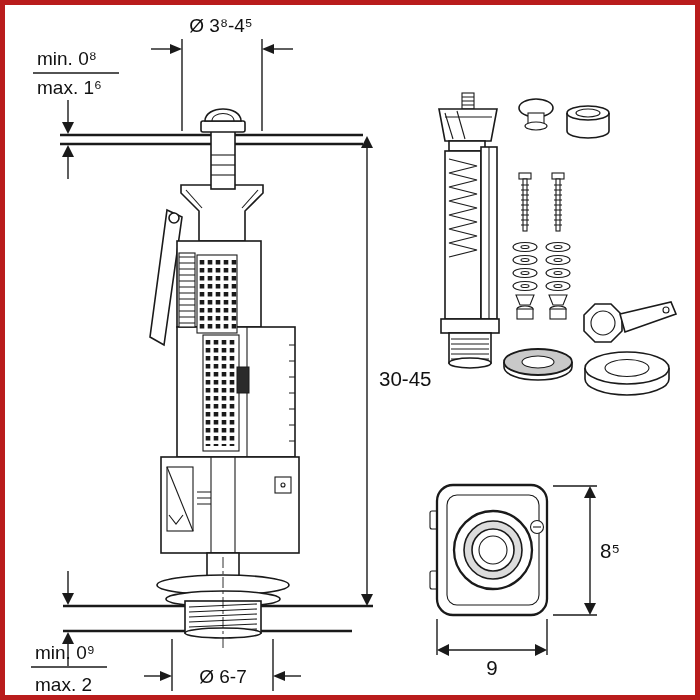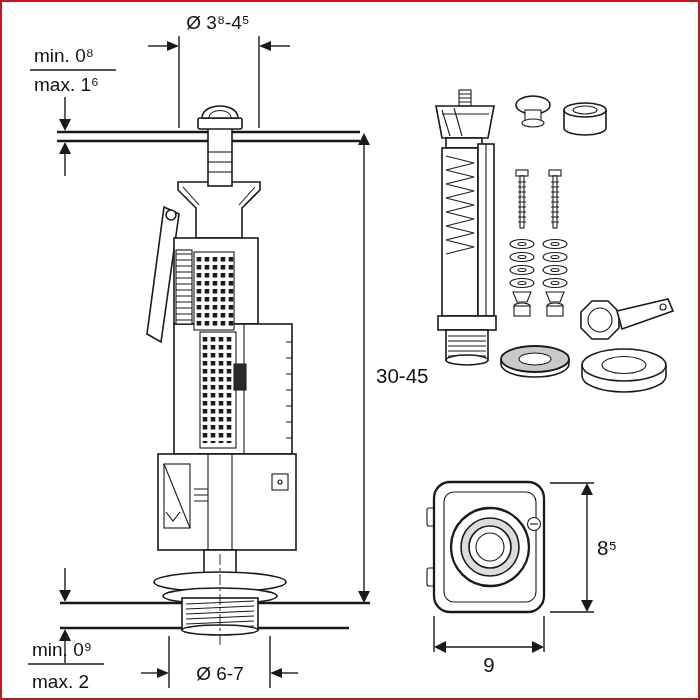--- a/index.html
+++ b/index.html
@@ -1,17 +1,17 @@
 <!DOCTYPE html>
 <html><head>
 <meta charset="utf-8">
 <style>
   html,body{margin:0;padding:0;background:#fff;}
   .stage{position:relative;width:700px;height:700px;box-sizing:border-box;
-         border:2px solid #b91c1c;background:#fff;overflow:hidden;}
+         border:5px solid #b91c1c;background:#fff;overflow:hidden;}
   svg{display:block;}
   
   .ol   {fill:#fff;stroke:#1a1a1a;stroke-width:1.6;}
   .ln   {stroke:#1a1a1a;stroke-width:1.6;fill:none;}
   .thin {stroke-width:1.1;}
   .thick{stroke-width:2.3;}
   .dimln{stroke:#1a1a1a;stroke-width:1.4;fill:none;}
   .arr  {fill:#1a1a1a;stroke:none;}
   .dash {stroke:#1a1a1a;stroke-width:4.6;stroke-dasharray:4.5 3.5;fill:none;}
   .cl   {stroke:#1a1a1a;stroke-width:0.9;stroke-dasharray:11 3 3 3;fill:none;}

